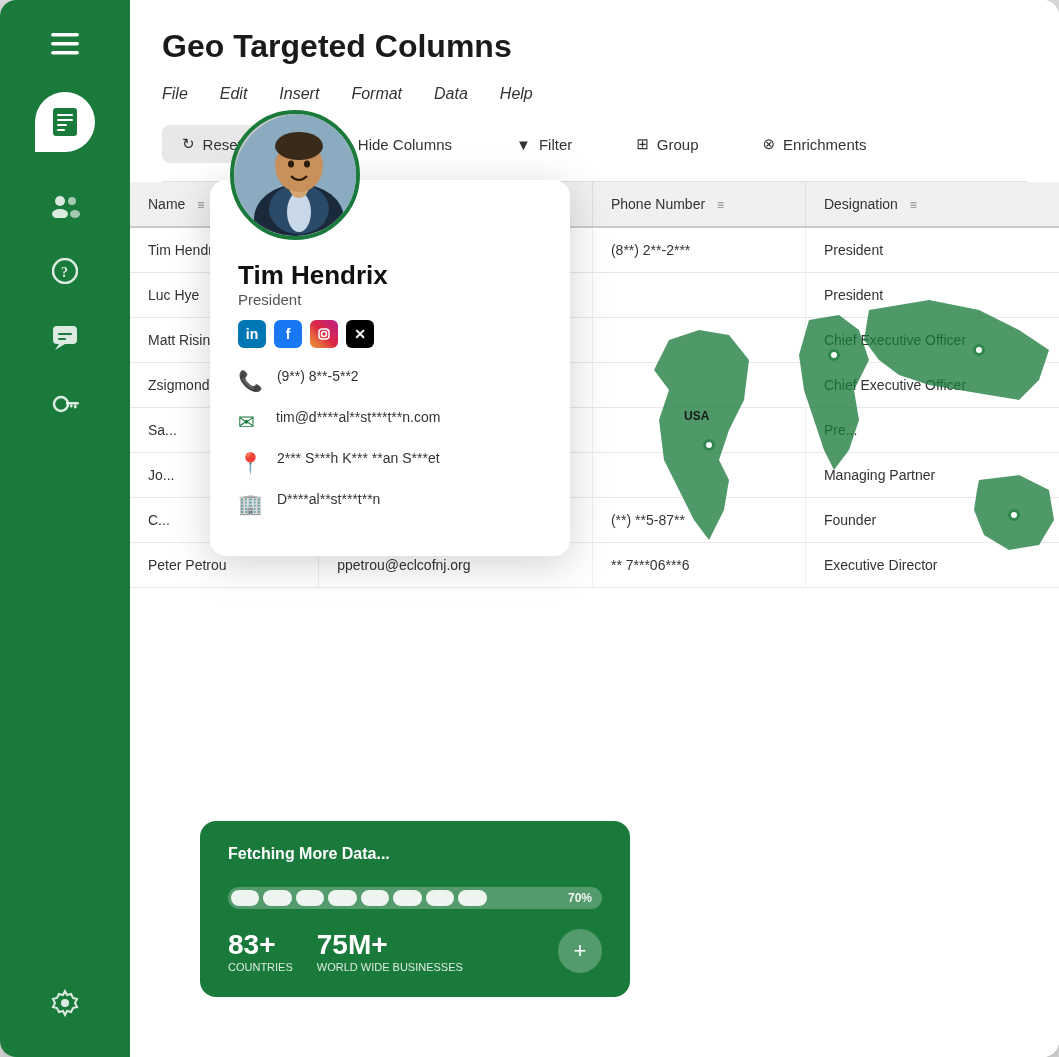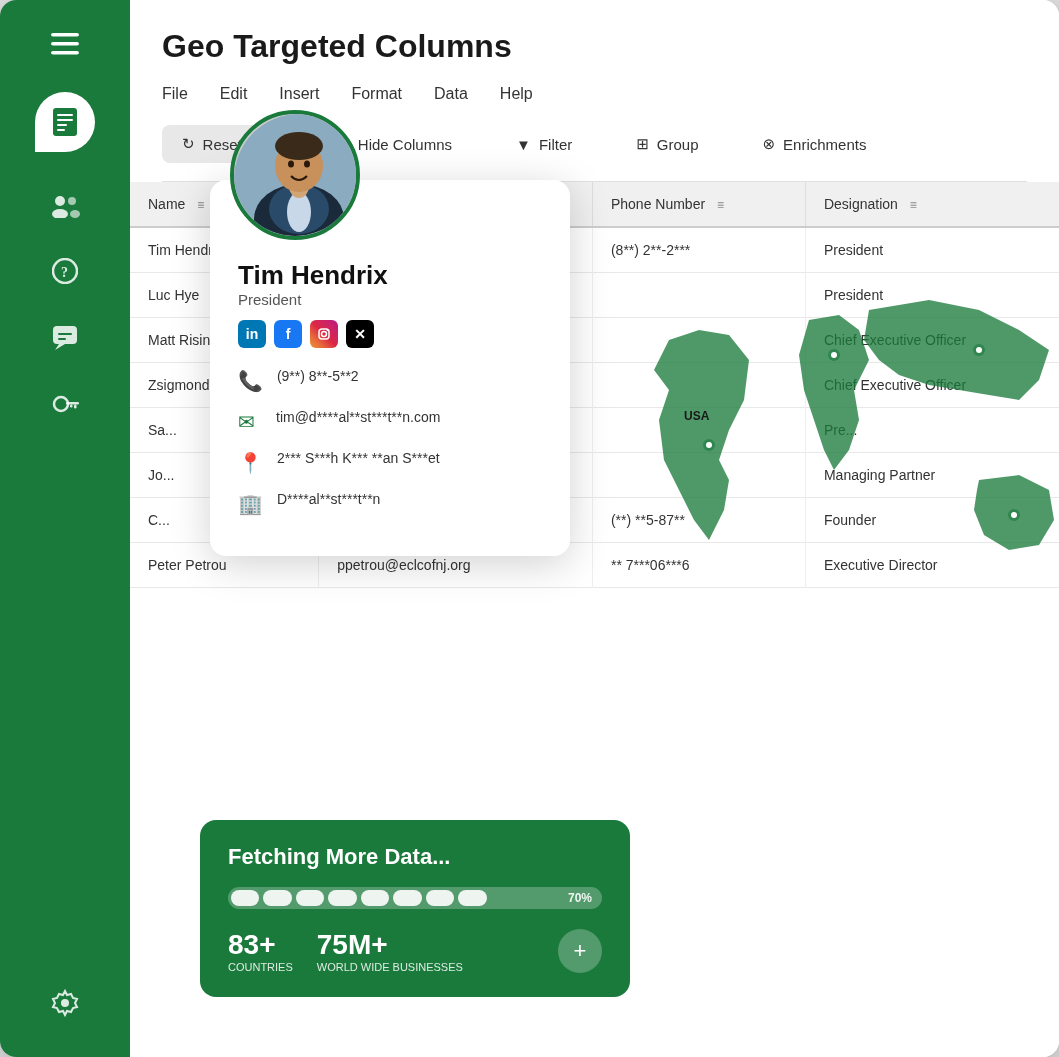--- a/index.html
+++ b/index.html
@@ -95,20 +95,21 @@
       display: flex;
       gap: 32px;
       margin-bottom: 18px;
     }
 
     .menu-item {
       font-size: 16px;
       color: #333;
       cursor: pointer;
       padding: 4px 0;
+      font-style: italic;
     }
 
     .toolbar {
       display: flex;
       align-items: center;
       gap: 24px;
       margin-bottom: 0;
       padding-bottom: 18px;
       border-bottom: 1px solid #e0e0e0;
     }
@@ -292,23 +293,23 @@
       left: 200px;
       width: 430px;
       background: #1a7a3c;
       border-radius: 16px;
       padding: 24px 28px 24px;
       z-index: 200;
       color: #fff;
     }
 
     .fetch-title {
-      font-size: 22px;
+      font-size: 16px;
       font-weight: 600;
-      margin-bottom: 17px;
+      margin-bottom: 24px;
     }
 
     .progress-bar-bg {
       background: rgba(255,255,255,0.25);
       border-radius: 20px;
       height: 22px;
       width: 100%;
       position: relative;
       margin-bottom: 20px;
       overflow: hidden;

